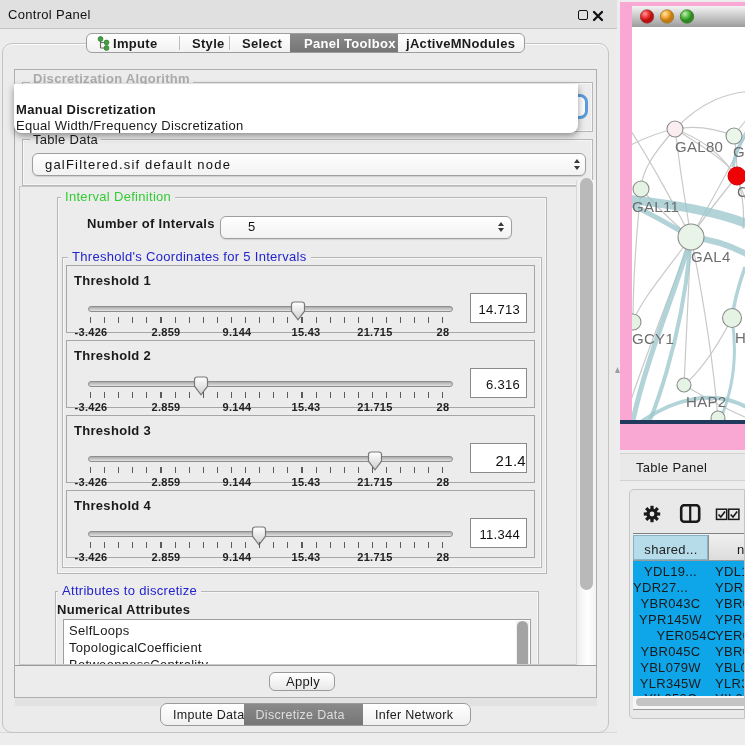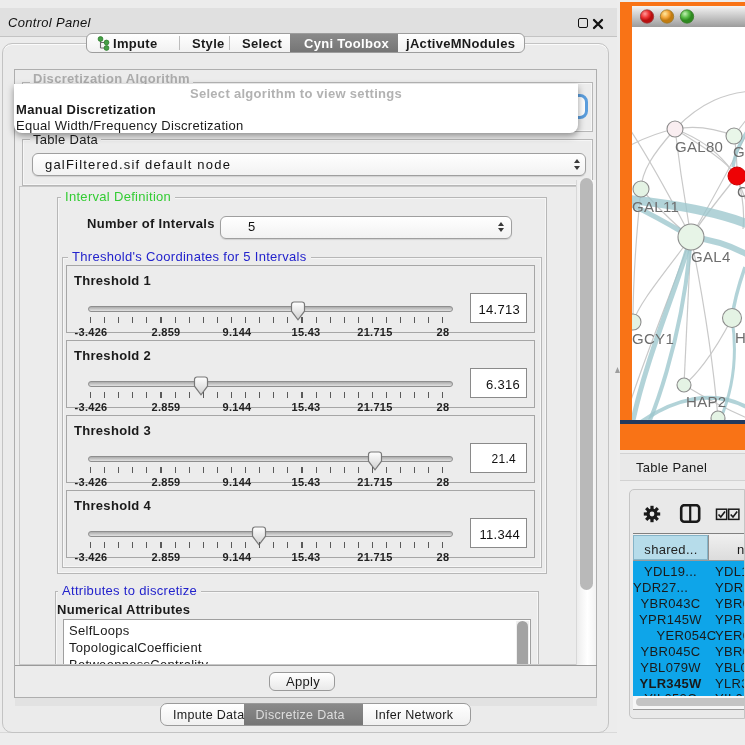--- a/index.html
+++ b/index.html
@@ -13,21 +13,21 @@
   .combo .txt{position:absolute;left:10px;top:4px;font-size:13px;color:#111;}
   .arrows{position:absolute;width:8px;}
   .arrows .up{width:0;height:0;border-left:3px solid transparent;border-right:3px solid transparent;border-bottom:4.5px solid #3a3a3a;margin-bottom:2.5px;}
   .arrows .dn{width:0;height:0;border-left:3px solid transparent;border-right:3px solid transparent;border-top:4.5px solid #3a3a3a;}
 </style>
 </head>
 <body>
 
 <div class="abs" id="win" style="left:0;top:0;width:617px;height:733px;background:#ececec;border-bottom:1px solid #d9d9d9;box-sizing:border-box;">
 
-  <div class="abs" style="left:0;top:8px;width:617px;height:28px;background:#e0e0e0;border-bottom:1px solid #c3c3c3;font-style:italic;">
+  <div class="abs" style="left:0;top:0;width:617px;height:28px;background:#e0e0e0;border-bottom:1px solid #c3c3c3;">
     <div class="abs t13" style="left:8px;top:7px;color:#111;">Control Panel</div>
     <div class="abs" style="left:578px;top:10px;width:8px;height:8px;border:1.5px solid #111;border-radius:2px;"></div>
     <svg class="abs" style="left:592px;top:10px;" width="12" height="12" viewBox="0 0 12 12">
         <path d="M2 2 L10 10 M10 2 L2 10" stroke="#111" stroke-width="2.3" stroke-linecap="round"></path>
       </svg>
   </div>
 
   <div class="abs" style="left:2px;top:43px;width:605px;height:688px;background:#ebebeb;border:1px solid #c3c3c3;border-radius:10px;box-shadow:inset 0 1px 0 rgba(255,255,255,.8);"></div>
 
   <div class="abs" style="left:14px;top:69px;width:583px;height:629px;background:#ececec;border:1px solid #aeaeae;box-sizing:border-box;"></div>
@@ -38,21 +38,21 @@
     <div class="abs" style="left:142px;top:2px;width:1px;height:14px;background:#bdbdbd;"></div>
     <svg class="abs" style="left:10px;top:2px;" width="14" height="15" viewBox="0 0 14 15">
       <path d="M3.5 3 L3.5 12 M3.5 6.5 L9.5 6.5 M3.5 12 L9.5 12" stroke="#6a6a6a" stroke-width="1.1" fill="none"></path>
       <circle cx="3.5" cy="3" r="2.4" fill="#45a045" stroke="#2b7b2b" stroke-width=".8"></circle>
       <circle cx="9.5" cy="6.5" r="2.4" fill="#45a045" stroke="#2b7b2b" stroke-width=".8"></circle>
       <circle cx="9.5" cy="12" r="2.4" fill="#45a045" stroke="#2b7b2b" stroke-width=".8"></circle>
     </svg>
     <div class="abs t13 bold" style="left:26px;top:2px;">Impute</div>
     <div class="abs t13 bold" style="left:105px;top:2px;">Style</div>
     <div class="abs t13 bold" style="left:155px;top:2px;">Select</div>
-    <div class="abs t13 bold" style="left:217px;top:2px;color:#ffffff;">Cyni Toolbox</div>
+    <div class="abs t13 bold" style="left:217px;top:2px;color:#ffffff;">Panel Toolbox</div>
     <div class="abs t13 bold" style="left:319px;top:2px;">jActiveMNodules</div>
   </div>
 
   <div class="abs etch" style="left:22px;top:82px;width:569px;height:48px;"></div>
   <div class="abs t13 bold" style="left:30px;top:71px;color:#ababab;background:#ececec;padding:0 3px;">Discretization Algorithm</div>
 
   <div class="abs" style="left:560px;top:94px;width:28px;height:25px;border:3px solid #5b9ddc;border-radius:8px;background:#fdfdfd;box-sizing:border-box;">
     <div class="arrows" style="left:4px;top:3px;transform:scale(.8);opacity:.45;">
         <div class="up" style="border-bottom-color:#888;"></div>
         <div class="dn" style="border-top-color:#888;"></div>
@@ -146,21 +146,21 @@
             </defs>
           </svg>
         <div class="abs" style="left:23px;top:51px;width:354px;height:5.5px;background:repeating-linear-gradient(90deg,#5a5a5a 0 1px,transparent 1px 14.1px);"></div>
         <div class="abs" style="left:-6px;top:60px;width:60px;text-align:center;font-size:11px;font-weight:bold;color:#222;">-3.426</div>
         <div class="abs" style="left:69px;top:60px;width:60px;text-align:center;font-size:11px;font-weight:bold;color:#222;">2.859</div>
         <div class="abs" style="left:140px;top:60px;width:60px;text-align:center;font-size:11px;font-weight:bold;color:#222;">9.144</div>
         <div class="abs" style="left:209px;top:60px;width:60px;text-align:center;font-size:11px;font-weight:bold;color:#222;">15.43</div>
         <div class="abs" style="left:278px;top:60px;width:60px;text-align:center;font-size:11px;font-weight:bold;color:#222;">21.715</div>
         <div class="abs" style="left:346px;top:60px;width:60px;text-align:center;font-size:11px;font-weight:bold;color:#222;">28</div>
         <div class="abs" style="left:403px;top:27px;width:57px;height:30px;background:#fff;border:1px solid #8a8a8a;box-sizing:border-box;">
-          <div style="position:absolute;right:10px;top:8px;font-size:12px;color:#111;">21.4</div>
+          <div style="position:absolute;right:0;top:8px;font-size:15px;color:#111;">21.4</div>
         </div>
       </div>
       <div class="abs" style="left:51px;top:304px;width:469px;height:68px;border:1px solid #a6a6a6;box-sizing:border-box;background:#ececec;">
         <div class="abs t13 bold" style="left:7px;top:7px;">Threshold 4</div>
         <div class="abs" style="left:21px;top:39.5px;width:363px;height:4px;background:linear-gradient(#ababab,#e2e2e2);border:1px solid #8e8e8e;border-radius:3px;"></div>
         <svg class="abs" style="left:184px;top:34.5px;" width="16" height="21" viewBox="0 0 16 21">
             <path d="M4 1 H12 A2.5 2.5 0 0 1 14.5 3.5 V10.2 L8 18.8 L1.5 10.2 V3.5 A2.5 2.5 0 0 1 4 1 Z" fill="url(#thg)" stroke="#787878" stroke-width="1.2"></path>
             <defs>
               <linearGradient id="thg" x1="0" y1="0" x2="0" y2="1">
                 <stop offset="0" stop-color="#ffffff"></stop>
@@ -210,27 +210,26 @@
   <div class="abs" style="left:160px;top:703px;width:311px;height:23px;background:linear-gradient(#ffffff,#f0f0f0);border:1px solid #9a9a9a;border-radius:7px;box-sizing:border-box;overflow:hidden;">
     <div class="abs" style="left:83px;top:0;width:119px;height:23px;background:linear-gradient(#8a8a8a,#747474);"></div>
     <div class="abs" style="left:12px;top:4px;font-size:12.5px;color:#1a1a1a;">Impute Data</div>
     <div class="abs" style="left:94.5px;top:4px;font-size:12.5px;color:#dedede;">Discretize Data</div>
     <div class="abs" style="left:214px;top:4px;font-size:12.5px;color:#1a1a1a;">Infer Network</div>
   </div>
 
   <div class="abs" style="left:615px;top:367px;width:5px;height:6px;background:#8a8a8a;clip-path:polygon(0 100%,100% 100%,50% 0);opacity:.8;"></div>
 
   <div class="abs" style="left:14px;top:84px;width:564px;height:49px;background:#ffffff;border-radius:0 0 8px 8px;box-shadow:0 3px 7px rgba(0,0,0,.4);z-index:50;">
-    <div class="abs t13 bold" style="left:0;top:2px;width:564px;text-align:center;color:#b2b2b2;">Select algorithm to view settings</div>
     <div class="abs t13 bold" style="left:2px;top:18px;">Manual Discretization</div>
     <div class="abs t13" style="left:2px;top:33.5px;">Equal Width/Frequency Discretization</div>
   </div>
 </div>
 
-<div class="abs" style="left:620px;top:2px;width:125px;height:448px;background:#f97316;">
+<div class="abs" style="left:620px;top:2px;width:125px;height:448px;background:#f9a8d4;">
   <div class="abs" style="left:12px;top:4px;width:113px;height:21px;background:linear-gradient(#f4f4f4,#9c9c9c);border-bottom:1px solid #6a6a6a;">
     <svg class="abs" style="left:8px;top:3px;" width="62" height="15" viewBox="0 0 62 15">
       <defs>
         <radialGradient id="rg" cx="35%" cy="30%">
             <stop offset="0%" stop-color="#ff9a9a"></stop>
             <stop offset="60%" stop-color="#ee3333"></stop>
             <stop offset="100%" stop-color="#b80f0f"></stop>
           </radialGradient>
         <radialGradient id="yg" cx="35%" cy="30%">
             <stop offset="0%" stop-color="#ffe9a0"></stop>
@@ -342,21 +341,21 @@
     <div class="abs t13" style="left:0;top:62.0px;width:75px;text-align:center;">YBR043C</div>
     <div class="abs t13" style="left:82px;top:62.0px;">YBR0</div>
     <div class="abs t13" style="left:0;top:77.9px;width:75px;text-align:center;">YPR145W</div>
     <div class="abs t13" style="left:82px;top:77.9px;">YPR1</div>
     <div class="abs t13" style="left:0;top:93.8px;width:75px;text-align:center;margin-left:16px;">YER054C</div>
     <div class="abs t13" style="left:82px;top:93.8px;">YER0</div>
     <div class="abs t13" style="left:0;top:109.7px;width:75px;text-align:center;">YBR045C</div>
     <div class="abs t13" style="left:82px;top:109.7px;">YBR0</div>
     <div class="abs t13" style="left:0;top:125.6px;width:75px;text-align:center;">YBL079W</div>
     <div class="abs t13" style="left:82px;top:125.6px;">YBL0</div>
-    <div class="abs t13" style="left:0;top:141.5px;width:75px;text-align:center;font-weight:bold;">YLR345W</div>
+    <div class="abs t13" style="left:0;top:141.5px;width:75px;text-align:center;">YLR345W</div>
     <div class="abs t13" style="left:82px;top:141.5px;">YLR3</div>
     <div class="abs t13" style="left:0;top:157.4px;width:75px;text-align:center;">YIL052C</div>
     <div class="abs t13" style="left:82px;top:157.4px;">YIL0</div>
     <div class="abs" style="left:0;top:161.5px;width:113px;height:14.5px;background:#f6f6f6;"></div>
   </div>
   <div class="abs" style="left:5.5px;top:207.5px;width:111px;height:8px;background:#c4c4c4;border-radius:4px;"></div>
   <div class="abs" style="left:3px;top:218.5px;width:113px;height:1px;background:#9a9a9a;"></div>
 </div>
 
 </body></html>

